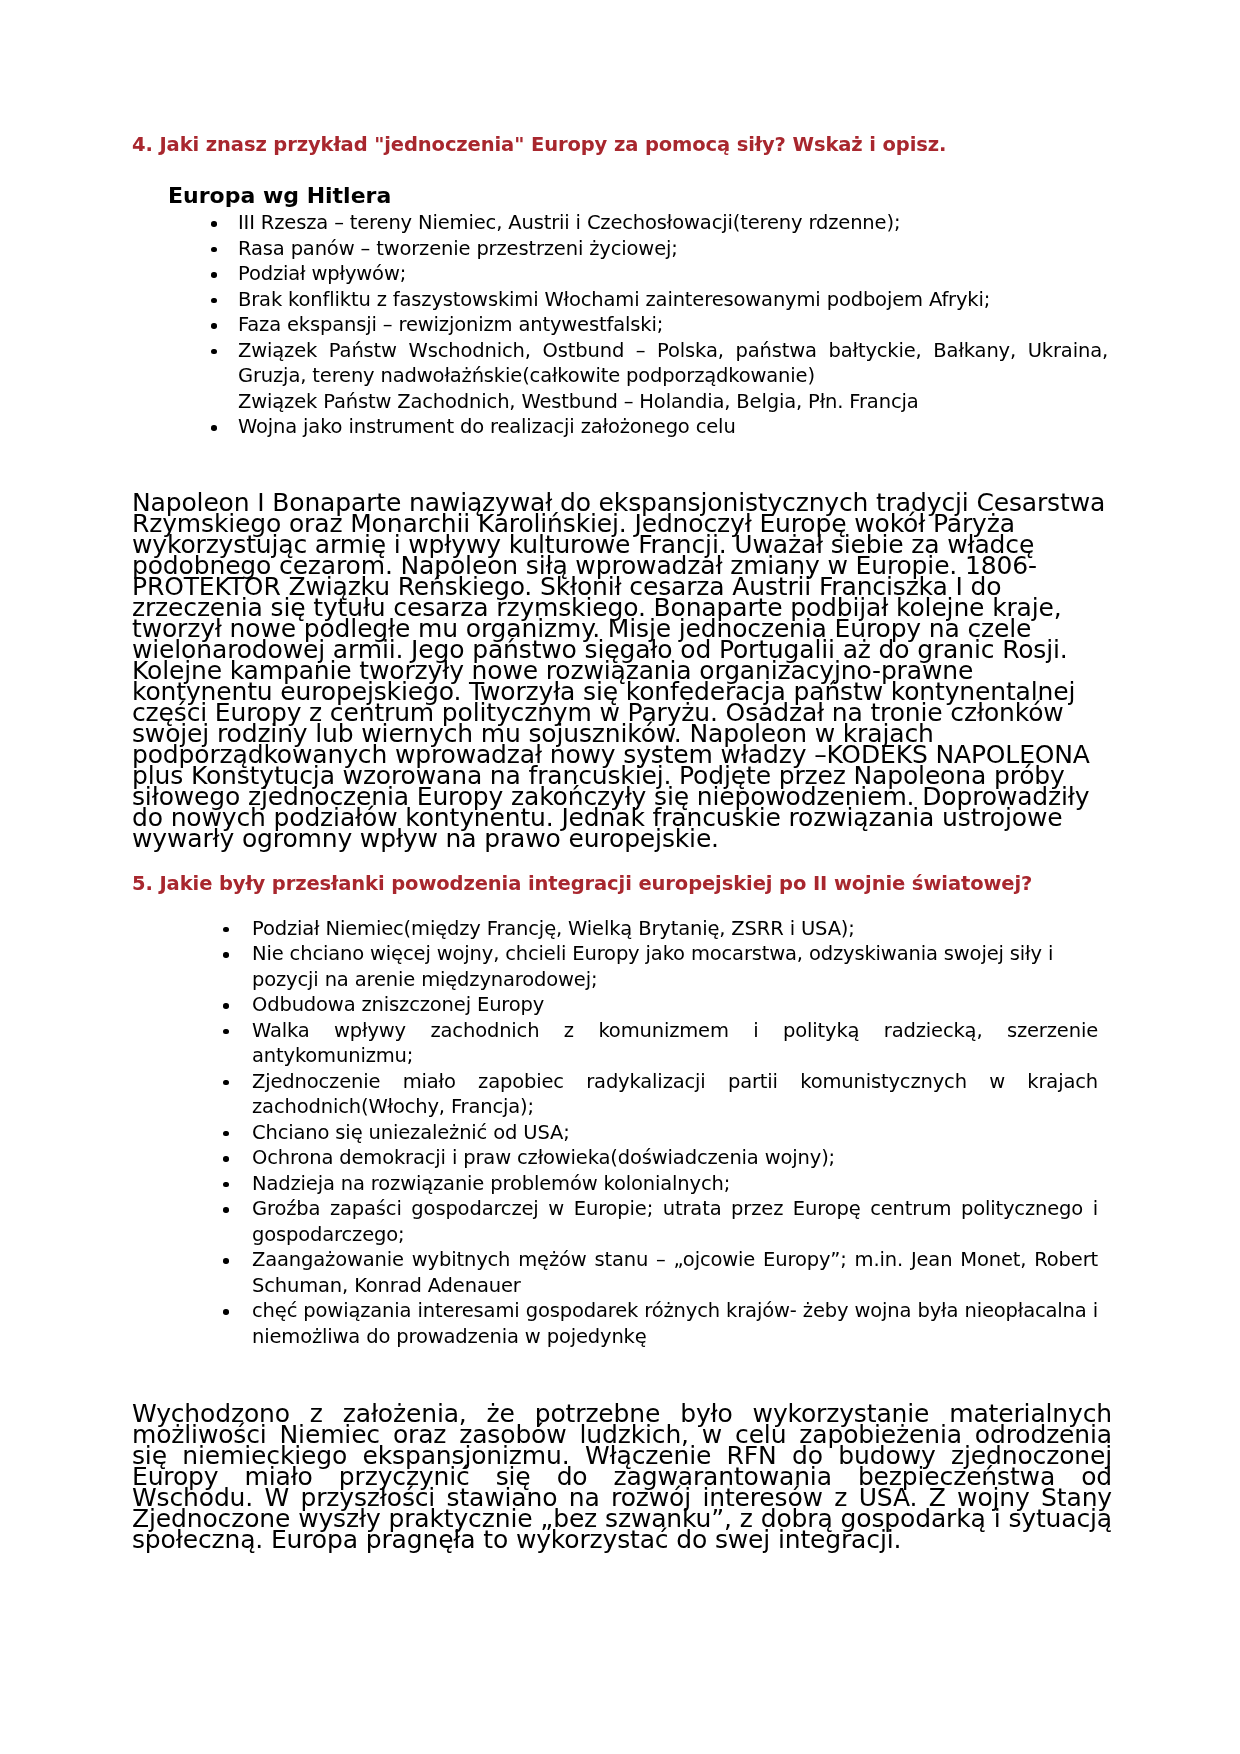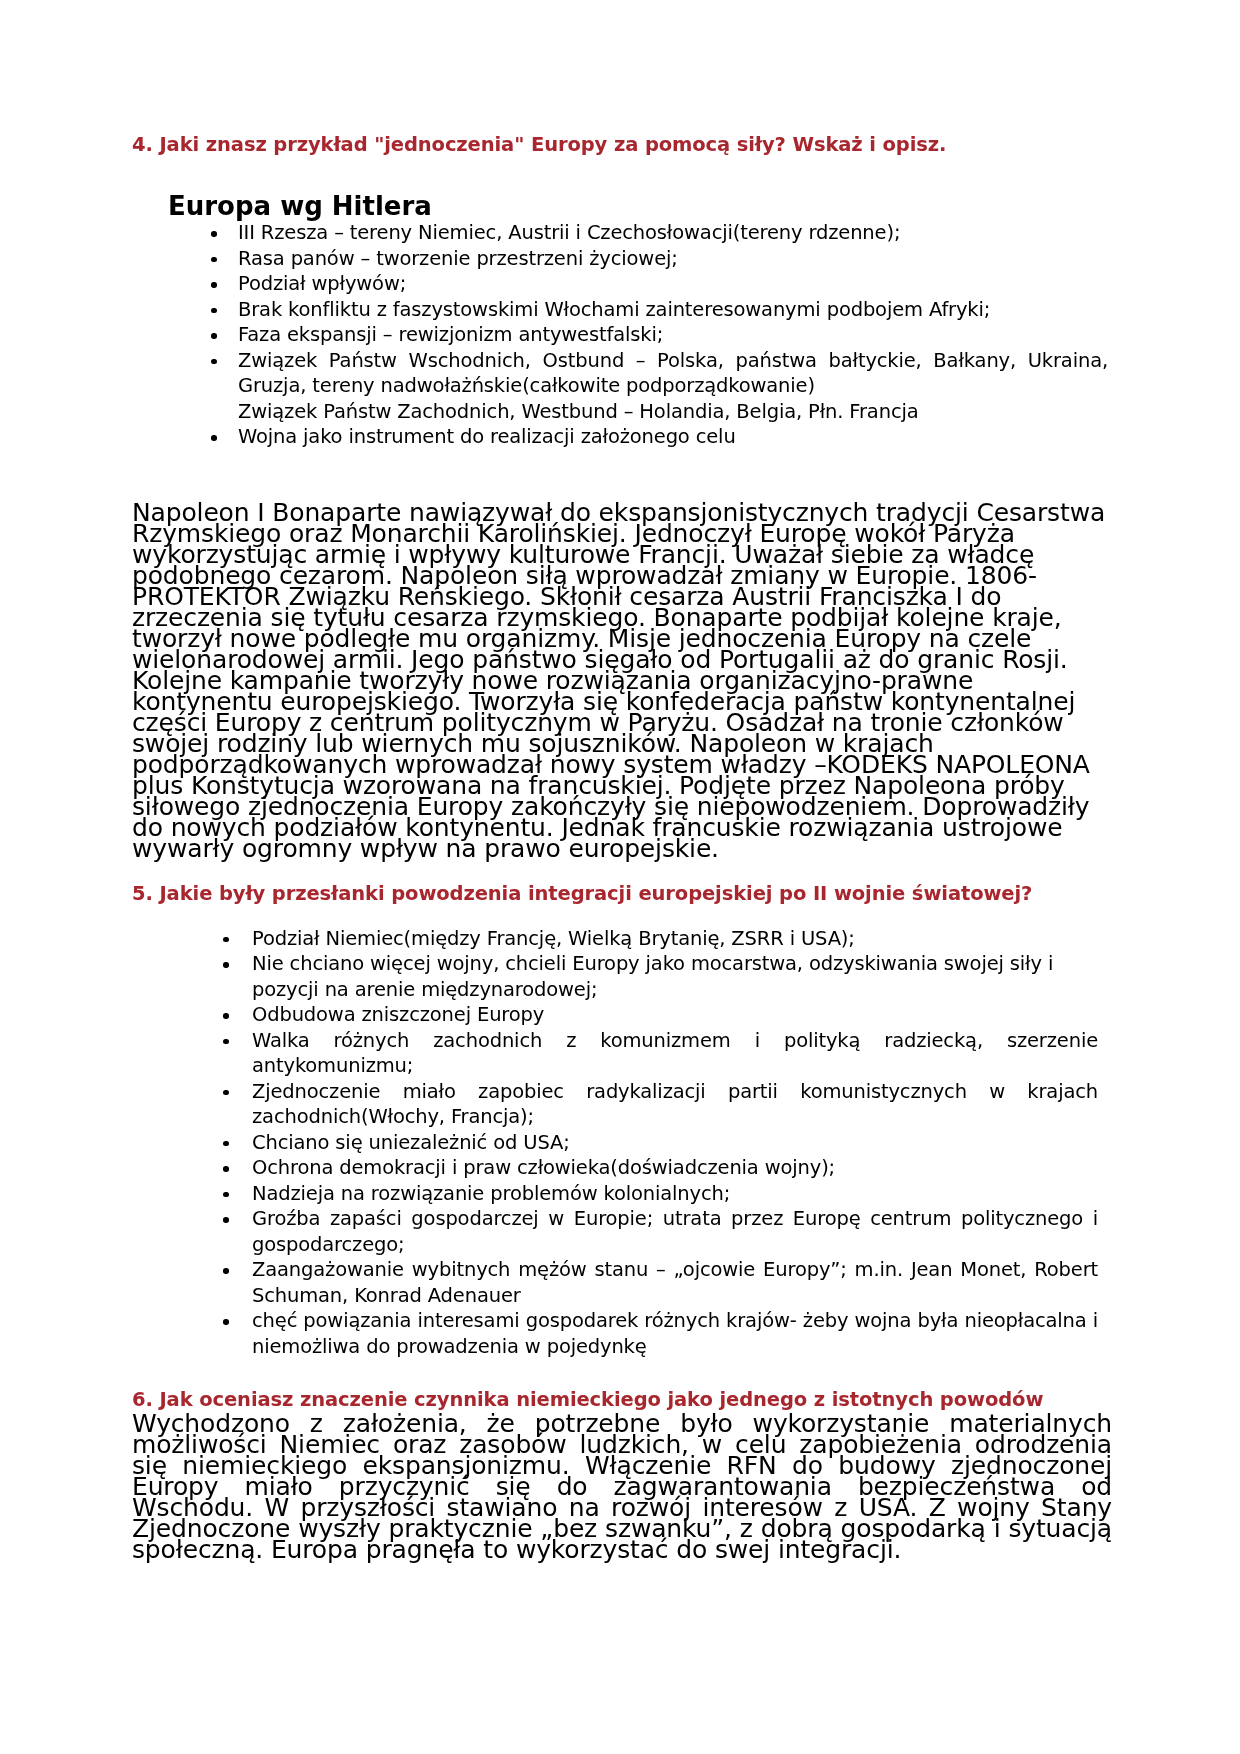--- a/index.html
+++ b/index.html
@@ -28,23 +28,23 @@
     font-size: 19.5px;
     line-height: 25px;
     letter-spacing: -0.1px;
     margin: 0;
   }
   .q-heading.multiline {
     line-height: 26px;
   }
   .sub-heading {
     font-weight: bold;
-    font-size: 26px;
+    font-size: 22px;
     line-height: 24px;
-    margin: 37px 0 2px 36px;
+    margin: 27px 0 2px 36px;
   }
   ul.bullets {
     list-style: none;
     margin: 0;
     padding: 0;
   }
   ul.bullets > li {
     position: relative;
     font-size: 19.5px;
     line-height: 25.5px;
@@ -121,31 +121,31 @@
   <div class="gap-c"></div>
 
   <h2 class="q-heading">5. Jakie były przesłanki powodzenia integracji europejskiej po II wojnie światowej?</h2>
 
   <div class="gap-d"></div>
 
   <ul class="bullets sec5">
     <li>Podział Niemiec(między Francję, Wielką Brytanię, ZSRR i USA);</li>
     <li>Nie chciano więcej wojny, chcieli Europy jako mocarstwa, odzyskiwania swojej siły i pozycji na arenie międzynarodowej;</li>
     <li>Odbudowa zniszczonej Europy</li>
-    <li class="justify">Walka różnych zachodnich z komunizmem i polityką radziecką, szerzenie antykomunizmu;</li>
+    <li class="justify">Walka wpływy zachodnich z komunizmem i polityką radziecką, szerzenie antykomunizmu;</li>
     <li class="justify">Zjednoczenie miało zapobiec radykalizacji partii komunistycznych w krajach zachodnich(Włochy, Francja);</li>
     <li>Chciano się uniezależnić od USA;</li>
     <li>Ochrona demokracji i praw człowieka(doświadczenia wojny);</li>
     <li>Nadzieja na rozwiązanie problemów kolonialnych;</li>
     <li class="justify">Groźba zapaści gospodarczej w Europie; utrata przez Europę centrum politycznego i gospodarczego;</li>
     <li class="justify">Zaangażowanie wybitnych mężów stanu – „ojcowie Europy”; m.in. Jean Monet, Robert Schuman, Konrad Adenauer</li>
     <li class="justify">chęć powiązania interesami gospodarek różnych krajów- żeby wojna była nieopłacalna i niemożliwa do prowadzenia w pojedynkę</li>
   </ul>
 
   <div class="gap-b"></div>
 
   <h2 class="q-heading multiline">
-    <span>6. Jak oceniasz znaczenie czynnika niemieckiego jako jednego z istotnych powodów</span><br>
+    <br>
   </h2>
 
   <p class="body-par justify">Wychodzono z założenia, że potrzebne było wykorzystanie materialnych możliwości Niemiec oraz zasobów ludzkich, w celu zapobieżenia odrodzenia się niemieckiego ekspansjonizmu. Włączenie RFN do budowy zjednoczonej Europy miało przyczynić się do zagwarantowania bezpieczeństwa od Wschodu. W przyszłości stawiano na rozwój interesów z USA. Z wojny Stany Zjednoczone wyszły praktycznie „bez szwanku”, z dobrą gospodarką i sytuacją społeczną. Europa pragnęła to wykorzystać do swej integracji.</p>
 
 </div>
 
 </body></html>

